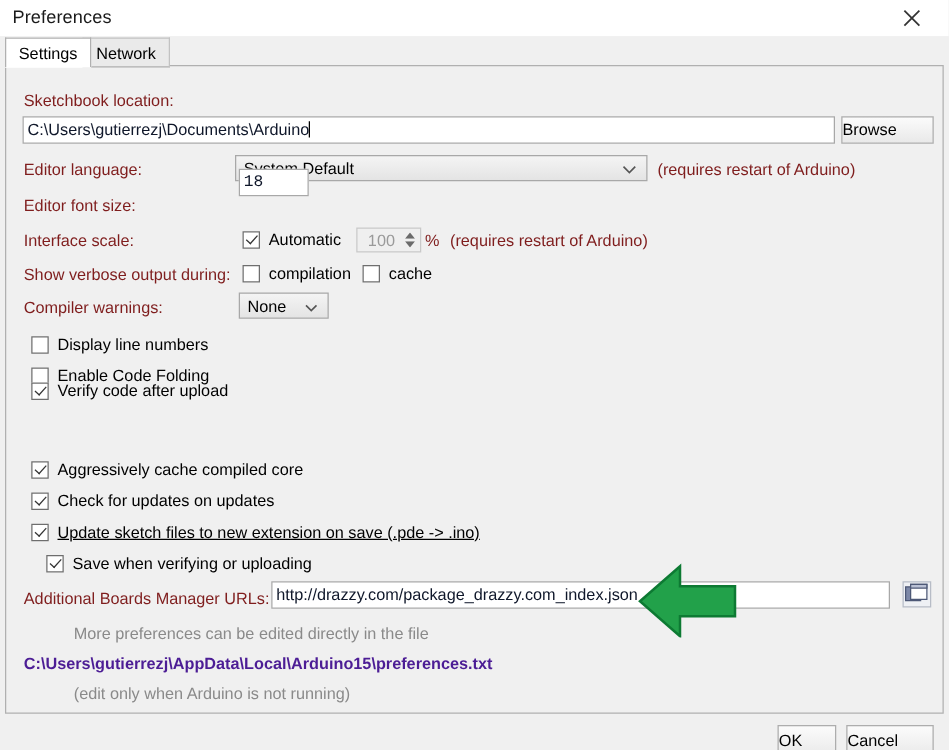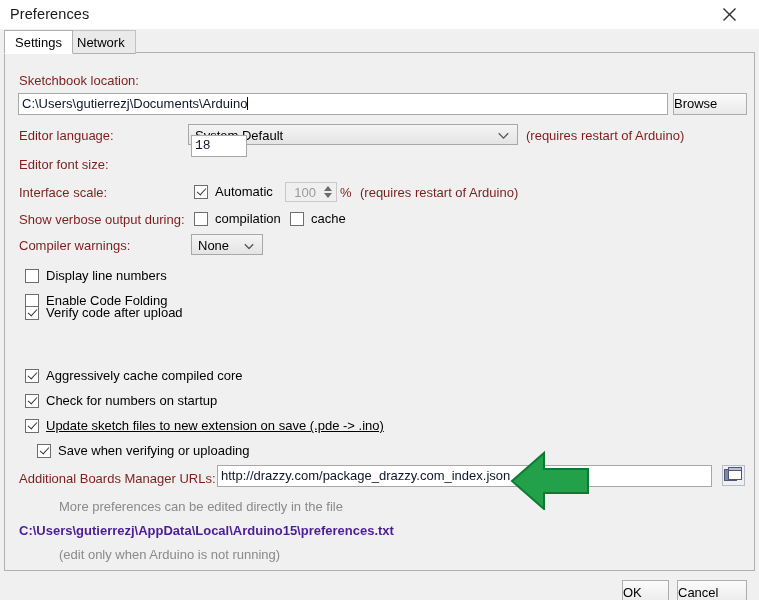--- a/index.html
+++ b/index.html
@@ -375,21 +375,21 @@
   <div class="cbrow" style="left:20px; top:252px;">
     <span class="cbox checked"></span>
     <span class="cblabel">Verify code after upload</span>
   </div>
   <div class="cbrow" style="left:20px; top:315px;">
     <span class="cbox checked"></span>
     <span class="cblabel">Aggressively cache compiled core</span>
   </div>
   <div class="cbrow" style="left:20px; top:340px;">
     <span class="cbox checked"></span>
-    <span class="cblabel">Check for numbers on startup</span>
+    <span class="cblabel">Check for updates on updates</span>
   </div>
   <div class="cbrow" style="left:20px; top:365px;text-decoration:underline;">
     <span class="cbox checked"></span>
     <span class="cblabel">Update sketch files to new extension on save (.pde -&gt; .ino)</span>
   </div>
   <div class="cbrow" style="left:32px; top:390px;">
     <span class="cbox checked"></span>
     <span class="cblabel">Save when verifying or uploading</span>
   </div>
 

